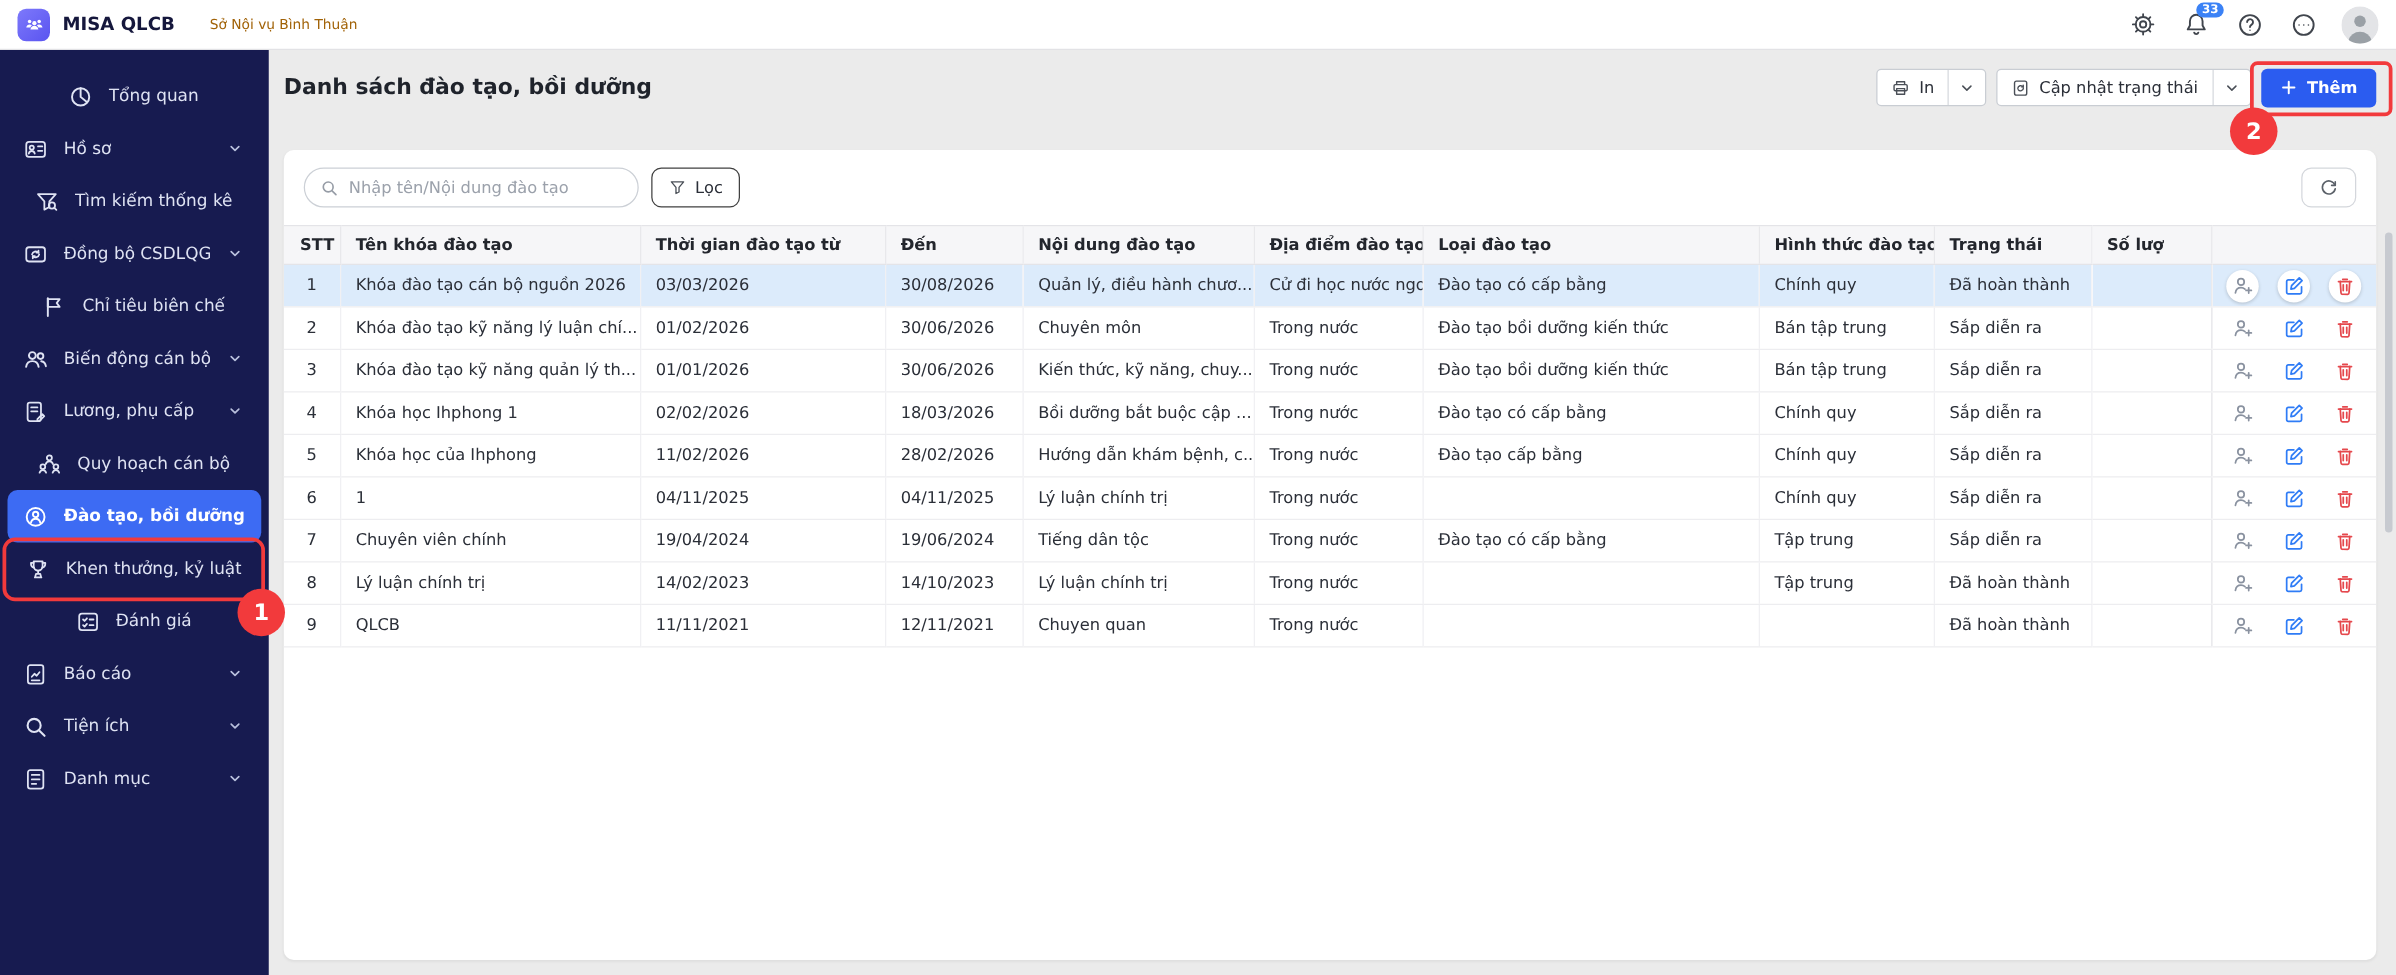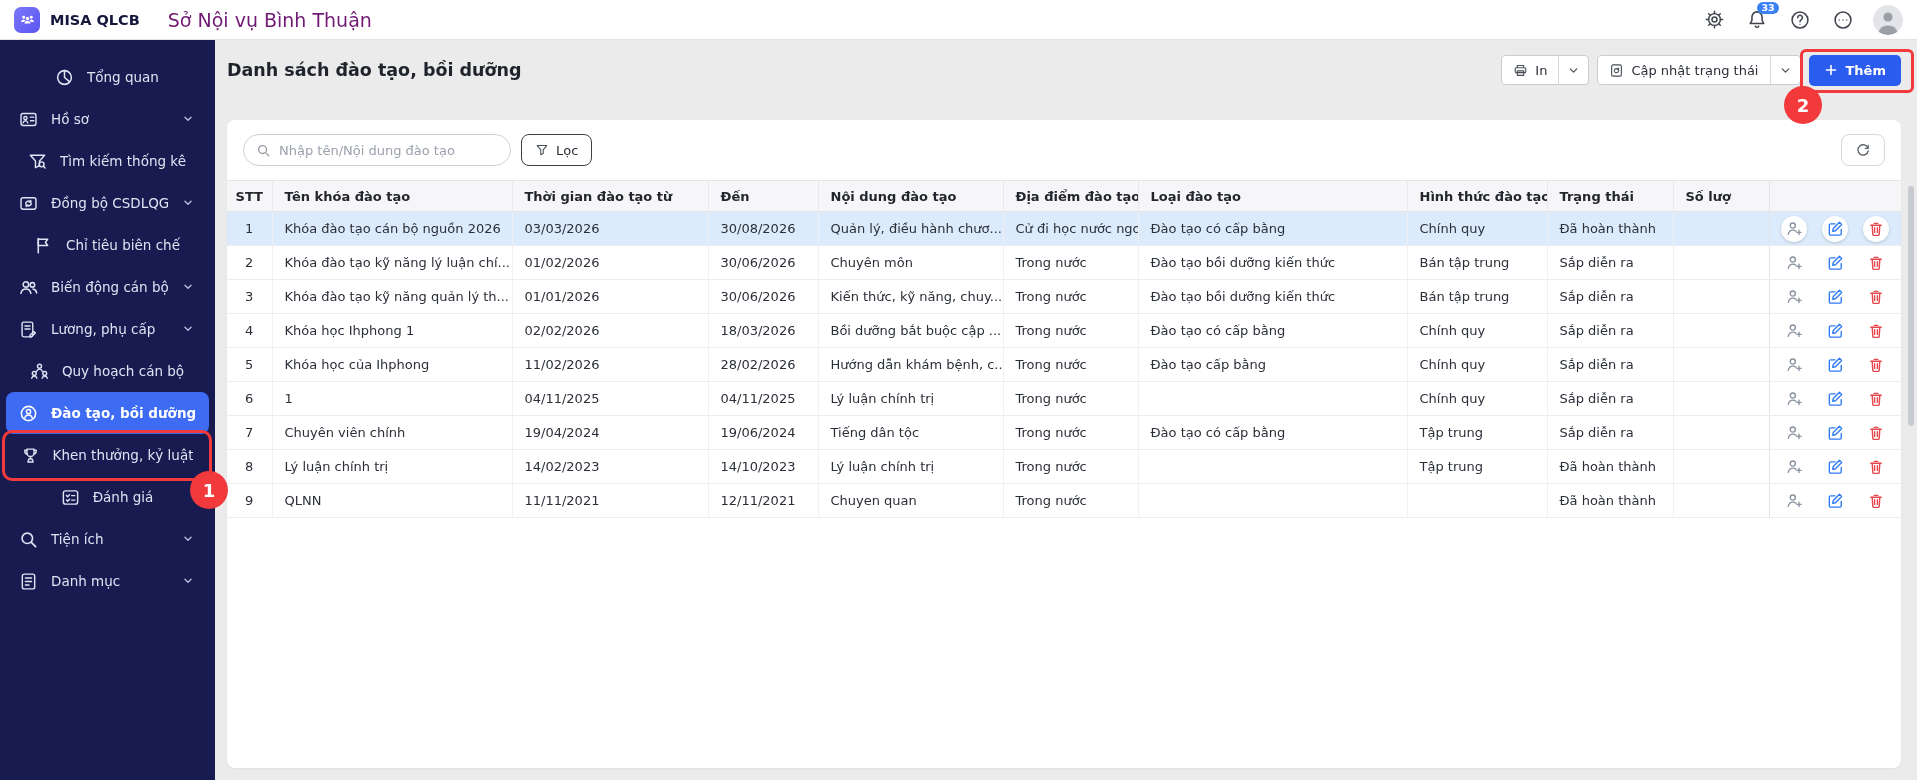--- a/index.html
+++ b/index.html
@@ -9,21 +9,21 @@
     background:#ebebeb; overflow:hidden; position:relative;
     color:#2b2f38; font-size:13px;
   }
   
   .topbar { height:40px; background:#fff; border-bottom:1px solid #e2e2e5;
     display:flex; align-items:center; padding:0 14px; position:relative; z-index:30; }
   .logo { width:26px; height:26px; border-radius:7px;
     background:linear-gradient(135deg,#7d79fb,#5a54f0);
     display:flex; align-items:center; justify-content:center; flex:none; }
   .brand { margin-left:10px; font-weight:bold; font-size:14.5px; color:#15173c; }
-  .org { margin-left:28px; font-size:19px; color:#701a75; }
+  .org { margin-left:28px; font-size:11px; color:#a16207; }
   .topbar .spacer { flex:1; }
   .tb-ic { width:26px; height:26px; display:flex; align-items:center; justify-content:center;
     margin-left:17px; position:relative; color:#40454d; cursor:pointer; }
   .badge { position:absolute; top:-5px; left:13px; background:#3b82f6; color:#fff;
     font-size:9.5px; font-weight:bold; border-radius:9px; padding:1.5px 4.5px; line-height:1; }
   .avatar { width:30px; height:30px; border-radius:50%; overflow:hidden; margin-left:17px; }
   
   .sidebar { position:absolute; top:40px; left:0; bottom:0; width:215px;
     background:#171b50; padding-top:16px; z-index:10; }
   .side-item { height:42px; margin:0 6px; padding:0 14px 0 13px; border-radius:8px;
@@ -59,21 +59,21 @@
     display:flex; align-items:center; gap:7px; padding:0 13px; font-size:13px; cursor:pointer; }
   .card-top .spacer { flex:1; }
   .btn-refresh { width:44px; height:32px; border:1px solid #d4d7dc; border-radius:8px;
     background:#fff; display:flex; align-items:center; justify-content:center; cursor:pointer; }
   
   table { width:100%; border-collapse:collapse; table-layout:fixed; margin-top:14px; font-size:13px; }
   thead th { height:31px; background:#f6f6f8; border-top:1px solid #e4e4e8;
     border-bottom:1px solid #e4e4e8; border-left:1px solid #e8e8eb;
     font-weight:bold; text-align:left; padding:0 12px; color:#23262d;
     white-space:nowrap; overflow:hidden; }
-  thead th:first-child { border-left:none; text-align:center; padding:0 4px; }
+  thead th:first-child { border-left:none; text-align:right; padding:0 4px; }
   tbody td { height:33px; border-bottom:1px solid #ededf0; border-left:1px solid #f0f0f3;
     padding:0 12px; white-space:nowrap; overflow:hidden; color:#2b2f38; }
   tbody td:first-child { border-left:none; text-align:center; padding:0 4px; }
   tbody tr.hl td { background:#dcebfb; }
   td.c-act, th.c-act { border-left:1px solid #e4e4e8 !important; padding:0 8px; }
   .acts { display:flex; align-items:center; justify-content:center; gap:15px; height:33px; }
   .act-btn { width:26px; height:26px; border-radius:50%; display:flex;
     align-items:center; justify-content:center; cursor:pointer; flex:none; }
   tr.hl .act-btn { background:#fff; box-shadow:0 1px 3px rgba(0,0,0,.18); }
   
@@ -267,20 +267,35 @@
     <span class="s-icon">
         <svg viewBox="0 0 16 16" fill="none" stroke="currentColor" stroke-width="1.2" stroke-linecap="round" stroke-linejoin="round">
           <rect x="2" y="2.4" width="12" height="11.2" rx="1.8"></rect>
           <path d="M4.6 6.4l1 1 1.6-1.8M9 6.4h2.6M4.6 10.2l1 1 1.6-1.8M9 10.2h2.6"></path>
         </svg>
       </span>
     <span class="s-label">Đánh giá</span>
   </div>
     <div class="side-item">
     <span class="s-icon">
+        <svg viewBox="0 0 16 16" fill="none" stroke="currentColor" stroke-width="1.2" stroke-linecap="round" stroke-linejoin="round">
+          <rect x="2.8" y="1.8" width="10.4" height="12.4" rx="1.6"></rect>
+          <path d="M5.4 9.6l1.8-2 1.5 1.3 1.9-2.3"></path>
+          <path d="M5.4 12h5.2"></path>
+        </svg>
+      </span>
+    <span class="s-label">Báo cáo</span>
+  <span class="s-chev">
+        <svg viewBox="0 0 16 16" width="14" height="14" fill="none" stroke="currentColor" stroke-width="1.5" stroke-linecap="round" stroke-linejoin="round">
+          <path d="M4.5 6l3.5 3.5L11.5 6"></path>
+        </svg>
+      </span>
+    </div>
+    <div class="side-item">
+    <span class="s-icon">
         <svg viewBox="0 0 16 16" fill="none" stroke="currentColor" stroke-width="1.4" stroke-linecap="round">
           <circle cx="7" cy="7" r="4.4"></circle>
           <path d="M10.4 10.4L14 14"></path>
         </svg>
       </span>
     <span class="s-label">Tiện ích</span>
   <span class="s-chev">
         <svg viewBox="0 0 16 16" width="14" height="14" fill="none" stroke="currentColor" stroke-width="1.5" stroke-linecap="round" stroke-linejoin="round">
           <path d="M4.5 6l3.5 3.5L11.5 6"></path>
         </svg>
@@ -682,21 +697,21 @@
             <path d="M2.8 4.2h10.4M6.2 2.4h3.6"></path>
             <path d="M4.2 4.2l.6 9.2a1.1 1.1 0 0 0 1.1 1h4.2a1.1 1.1 0 0 0 1.1-1l.6-9.2"></path>
             <path d="M6.6 6.8v4.6M9.4 6.8v4.6"></path>
           </svg>
         </span>
       </div>
     </td>
   </tr>
         <tr>
     <td><span>9</span></td>
-    <td><span>QLNN</span></td>
+    <td><span>QLCB</span></td>
     <td><span>11/11/2021</span></td>
     <td><span>12/11/2021</span></td>
     <td><span>Chuyen quan</span></td>
     <td><span>Trong nước</span></td>
     <td><span></span></td>
     <td><span></span></td>
     <td><span>Đã hoàn thành</span></td>
     <td></td>
     <td class="c-act">
       <div class="acts">

